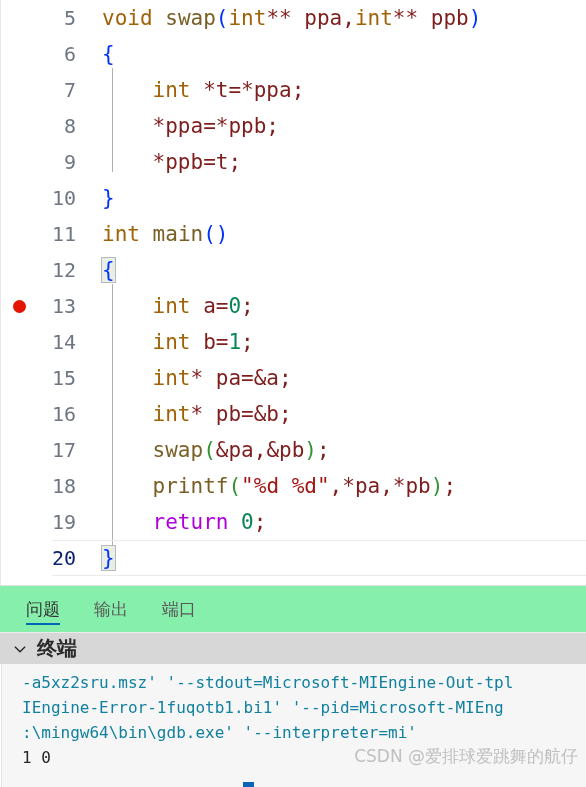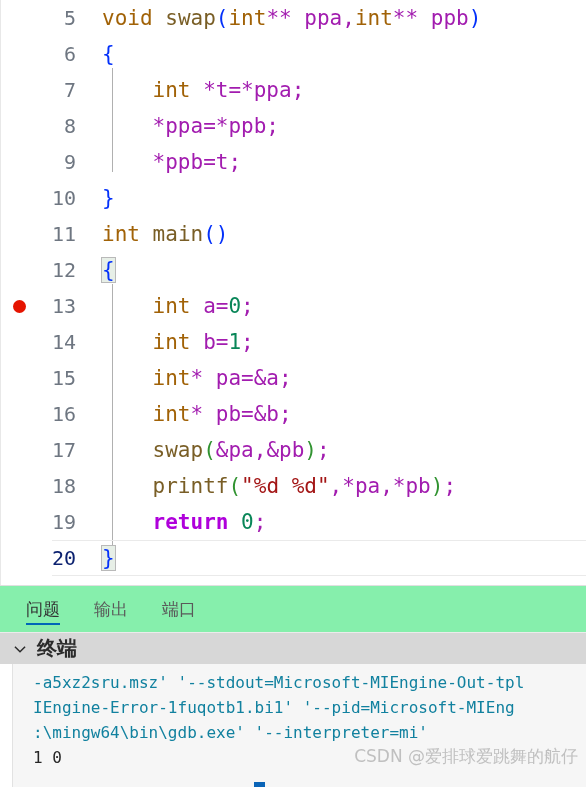--- a/index.html
+++ b/index.html
@@ -88,25 +88,25 @@
   
   .guide {
     position: absolute;
     width: 1px;
     background: #b0b0b0;
     left: 112px;
   }
 
   
   .kw    { color: #a16207; }   
-  .ctl   { color: #af00db; font-weight: bold; }   
+  .ctl   { color: #af00db; }   
   .fn    { color: #795e26; }   
   .num   { color: #098658; }   
   .str   { color: #a31515; }   
-  .plain { color: #a21caf; }
+  .plain { color: #7f1d1d; }
   .p0    { color: #0431fa; }   
   .p1    { color: #319331; }   
 
   .brkmatch {
     background: #e7efe7;
     outline: 1px solid #b9b9b9;
   }
 
   
   .panel {
@@ -167,21 +167,21 @@
     margin-right: 8px;
     flex: 0 0 18px;
     display: block;
   }
 
   .terminal {
     flex: 1 1 auto;
     position: relative;
     background: #f6f6f6;
     border-left: 1px solid #e2e2e2;
-    margin-left: 12px;
+    margin-left: 1px;
     overflow: hidden;
     font-family: "DejaVu Sans Mono", "Liberation Mono", monospace;
     font-size: 16px;
     line-height: 25px;
     padding-top: 6px;
   }
   .term-line {
     white-space: pre;
     padding-left: 20px;
     color: #11819f;

